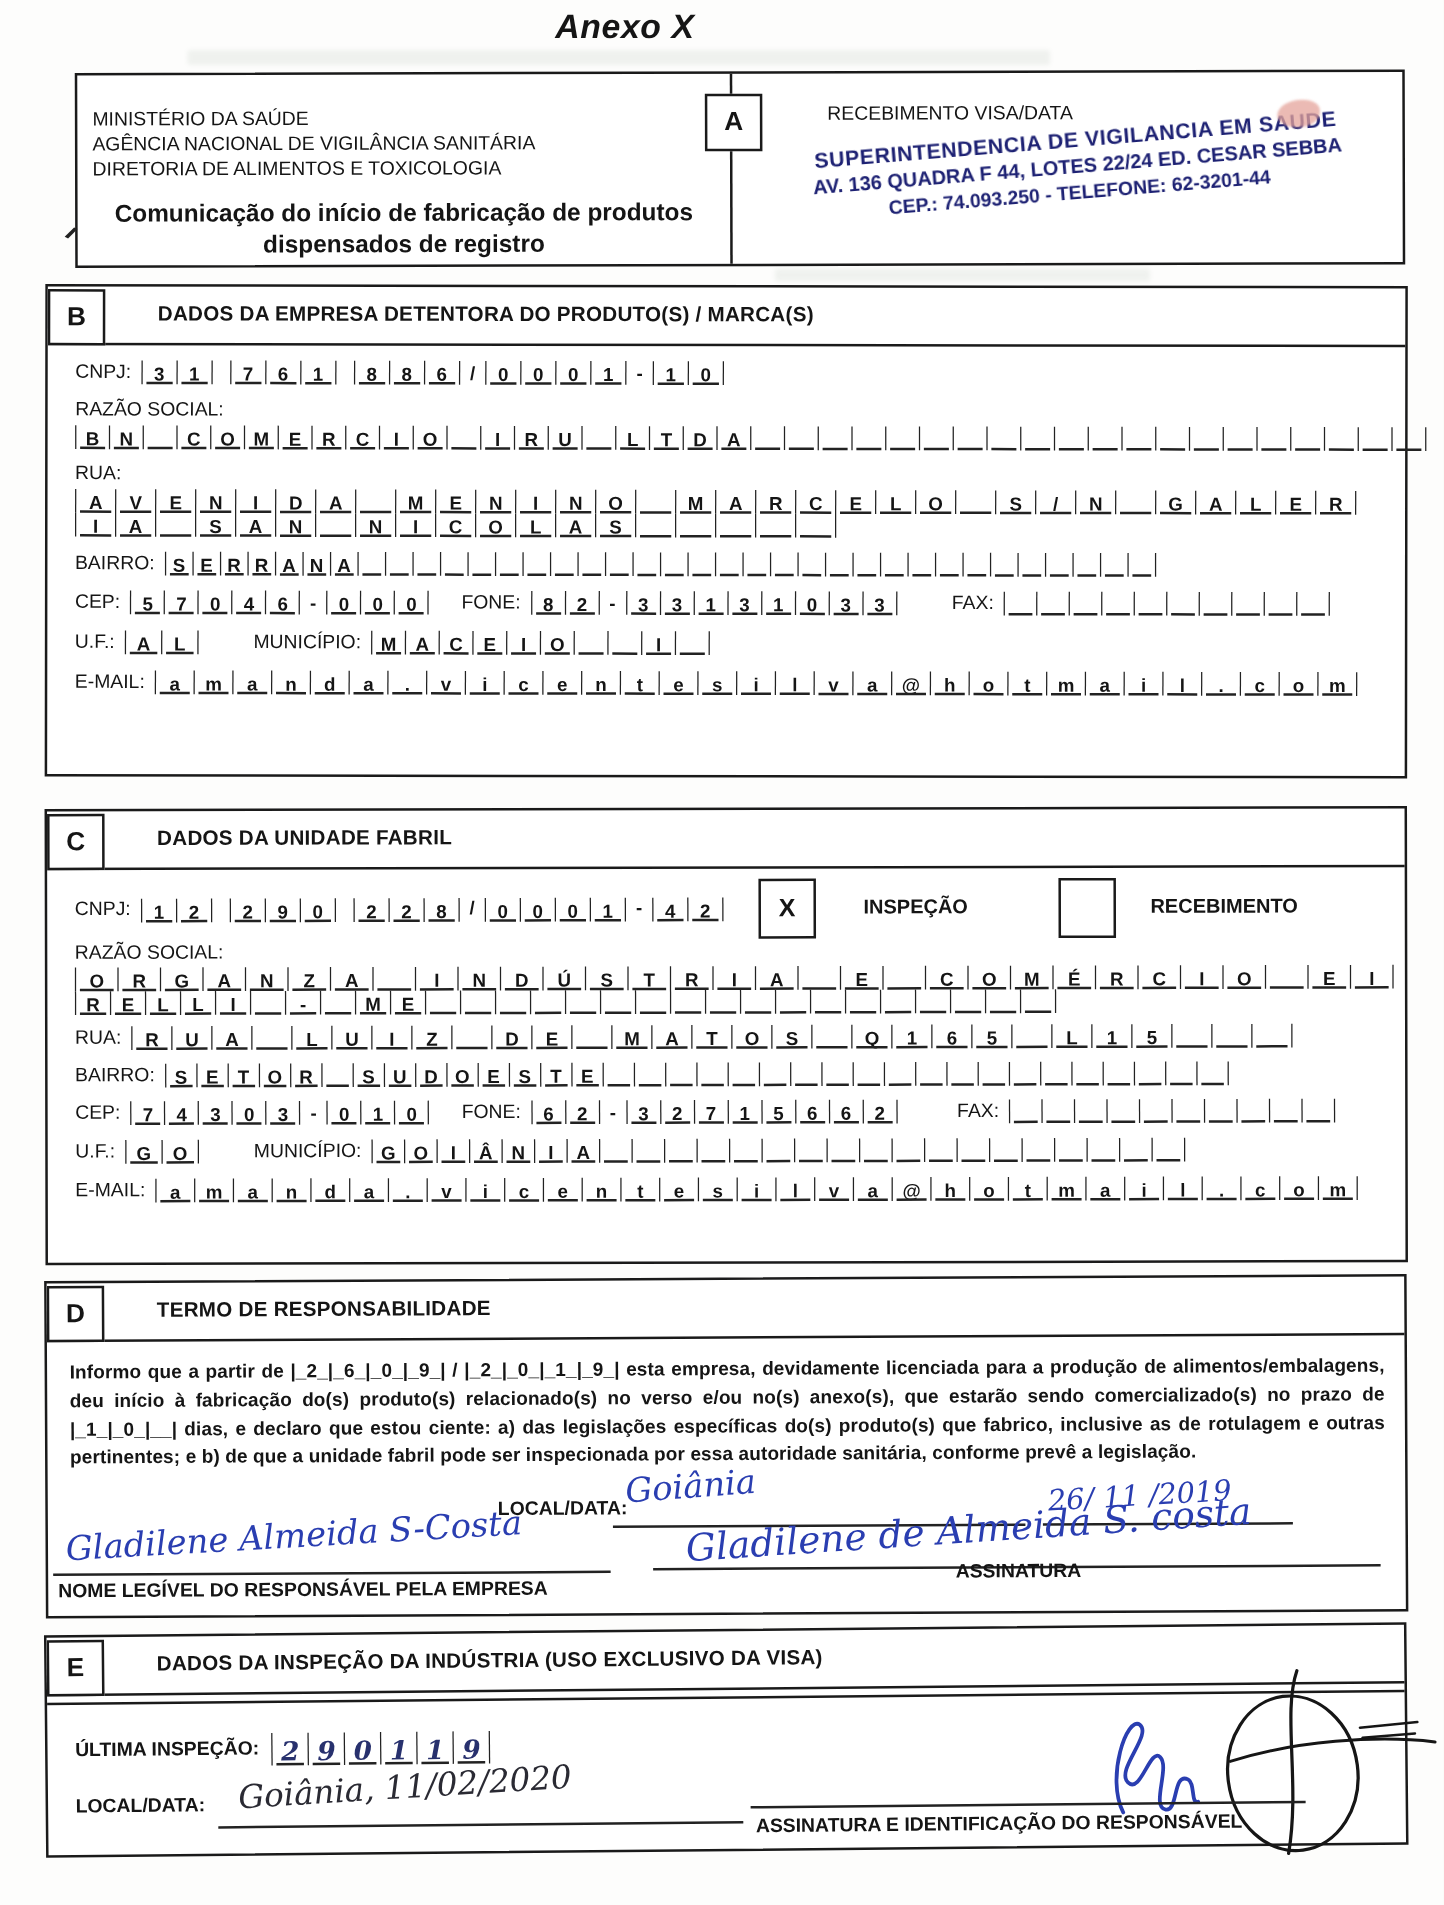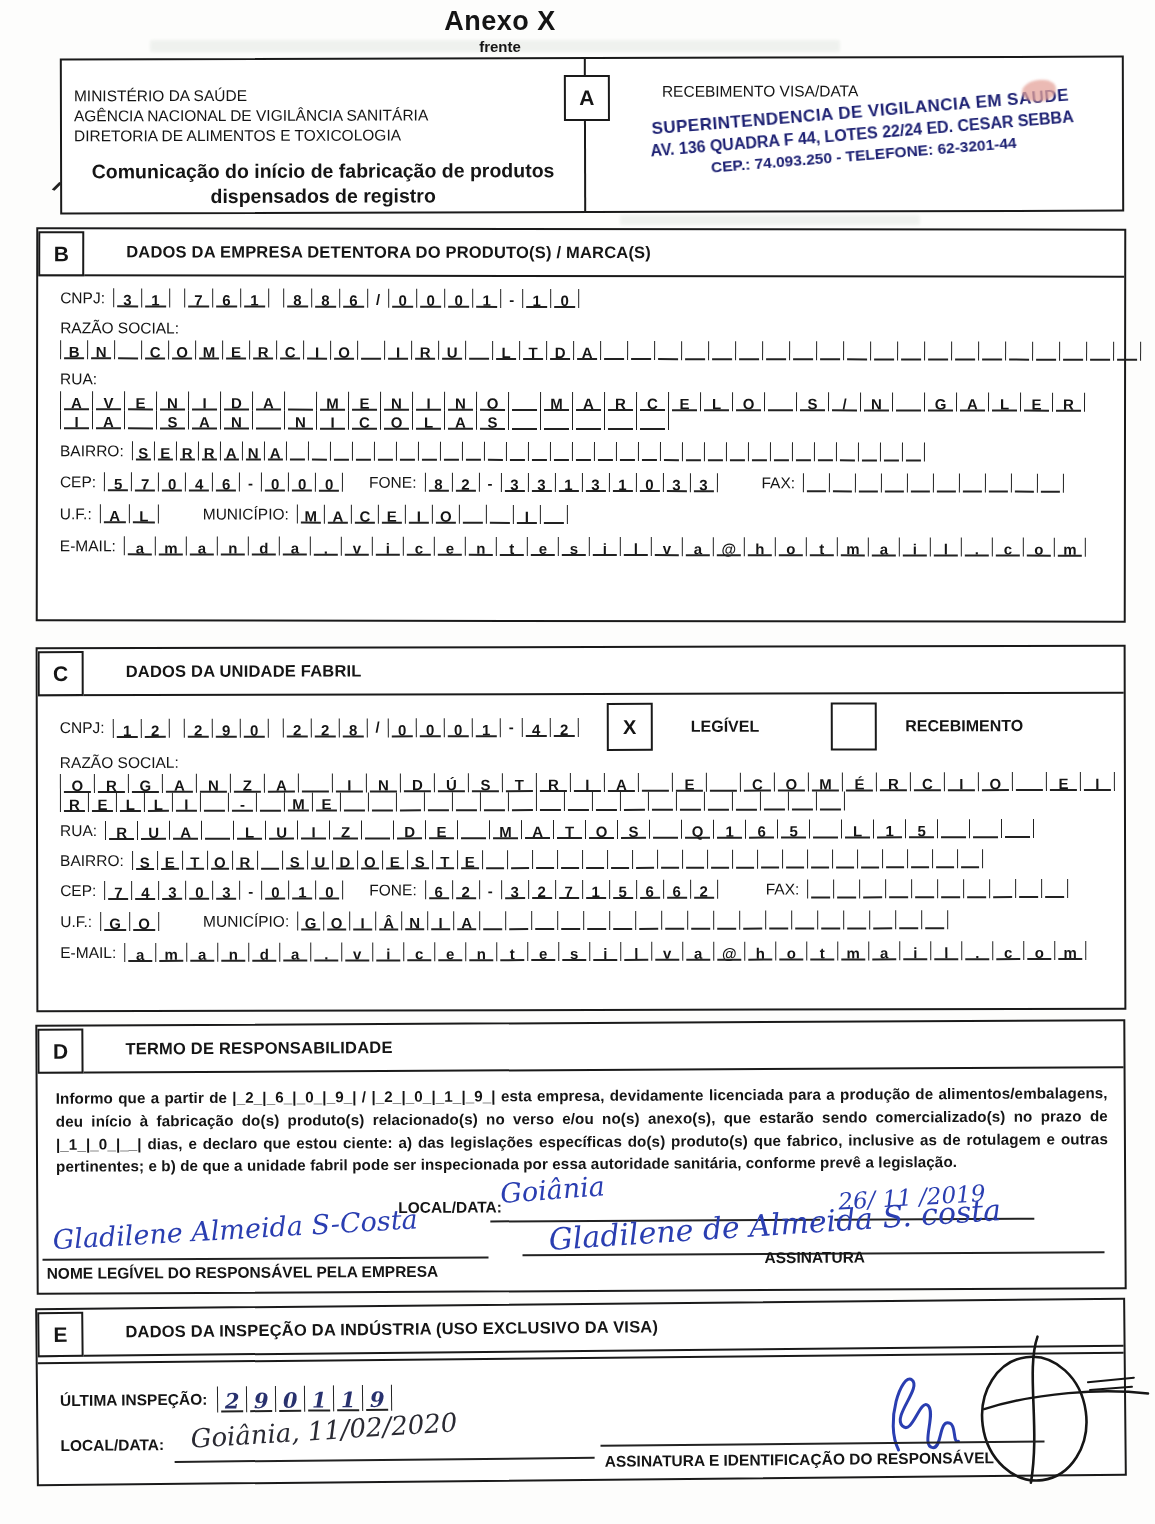--- a/index.html
+++ b/index.html
@@ -1,19 +1,19 @@
 <!DOCTYPE html>
 <html><head>
 <meta charset="utf-8">
 <style>
   html,body{margin:0;padding:0;background:#f6f6f4;}
   .sheet{position:relative;width:1155px;height:1524px;background:#fdfdfc;overflow:hidden;
          font-family:"Liberation Sans",sans-serif;color:#151515;}
   
-  .title-wrap{position:absolute;top:6px;left:0;width:1000px;text-align:center;}
+  .title-wrap{position:absolute;top:6px;left:0;width:1000px;text-align:center;font-style:italic;}
   .page-title{font-size:27px;font-weight:bold;letter-spacing:.5px;}
   .page-subtitle{font-size:15px;font-weight:bold;margin-top:1px;}
   
   .hdr-box{position:absolute;left:60px;top:57px;width:1060px;height:152px;border:2.4px solid #1a1a1a;
            background:#fff;transform:rotate(-.15deg);}
   .hdr-left{position:absolute;left:0;top:0;width:522px;height:100%;}
   .ministry{padding:26px 0 0 12px;font-size:15.5px;line-height:1.28;}
   .form-title{margin-top:14px;text-align:center;font-weight:bold;font-size:19.5px;line-height:1.25;padding:0 16px;}
   .hdr-div{position:absolute;left:522px;top:0;width:0;height:100%;border-left:2.2px solid #1a1a1a;}
   .box-a{position:absolute;left:502px;top:16px;width:42px;height:42px;border:2.2px solid #1a1a1a;background:#fff;
@@ -75,21 +75,20 @@
 
 <div class="sheet">
 
   <div class="ghost" style="left:150px;top:40px;width:690px;height:12px;"></div>
   <div class="ghost" style="left:620px;top:215px;width:300px;height:10px;"></div>
   <div class="ghost-box" style="left:826px;top:1316px;width:34px;height:30px;"></div>
   <div class="ghost" style="left:880px;top:1322px;width:170px;height:13px;"></div>
 
   <div class="title-wrap">
     <div class="page-title">Anexo X</div>
-    <div class="page-subtitle">frente</div>
   </div>
 
   <div class="hdr-box">
     <div class="hdr-left">
       <div class="ministry">
         <div>MINISTÉRIO DA SAÚDE</div>
         <div>AGÊNCIA NACIONAL DE VIGILÂNCIA SANITÁRIA</div>
         <div>DIRETORIA DE ALIMENTOS E TOXICOLOGIA</div>
       </div>
       <div class="form-title">Comunicação do início de fabricação de produtos dispensados de registro</div>
@@ -428,21 +427,21 @@
         <span class="sep">-</span>
         <span class="comb" style="--cw:27px">
             <span class="cc">4</span>
             <span class="cc">2</span>
           </span>
         <span style="width:28px;"></span>
         <span class="chk">
             <span>X</span>
           </span>
         <span style="width:38px;"></span>
-        <span class="chk-lbl">LEGÍVEL</span>
+        <span class="chk-lbl">INSPEÇÃO</span>
         <span style="width:72px;"></span>
         <span class="chk">
             <span></span>
           </span>
         <span style="width:28px;"></span>
         <span class="chk-lbl">RECEBIMENTO</span>
       </div>
       <div class="lbl" style="margin-bottom:2px;">RAZÃO SOCIAL:</div>
       <div class="row">
         <span class="comb" style="--cw:33px">

